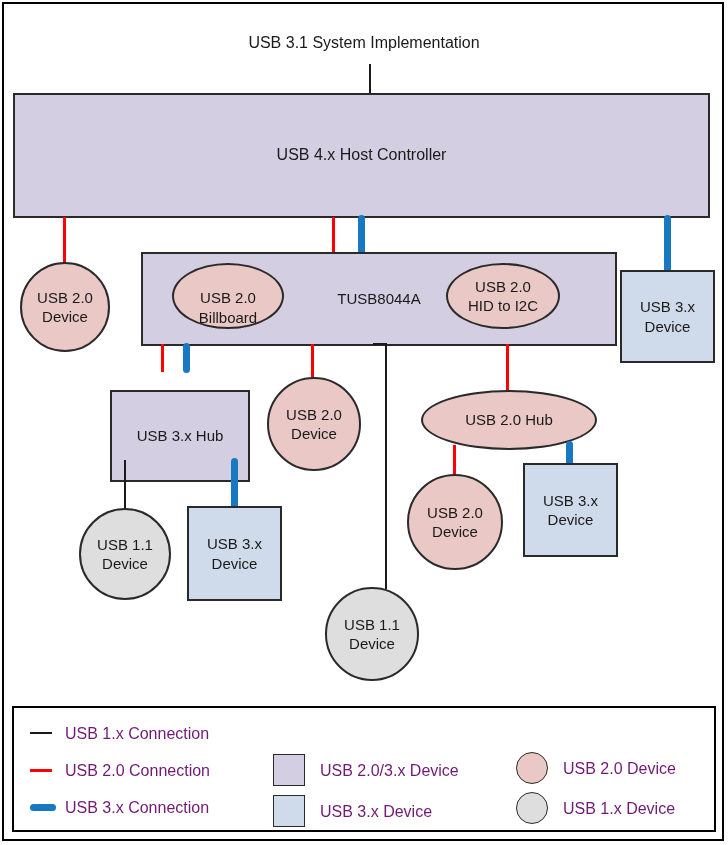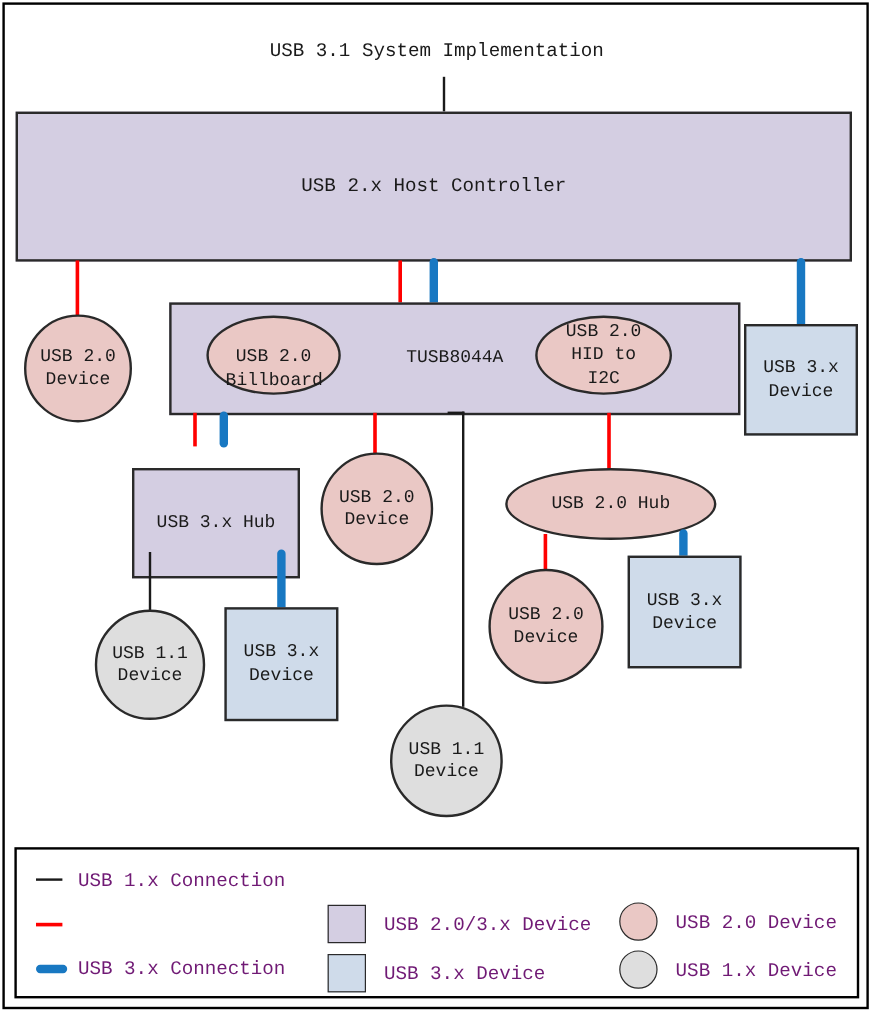--- a/index.html
+++ b/index.html
@@ -1,20 +1,20 @@
 <!DOCTYPE html>
 <html style="--usb1_line: #1a1a1a; --usb2_line: #ff0000; --usb3_line: #1878c2; --usb23_device_fill: #d4cee2; --usb3_device_fill: #cfdbea; --usb2_device_fill: #eac8c5; --usb1_device_fill: #dedede;"><head>
 <meta charset="utf-8">
 <style>
   html,body{margin:0;padding:0;background:#fff;}
   .page{
     position:relative;
     width:728px;height:845px;
     background:#ffffff;
-    font-family:Liberation Mono, monospace;
+    font-family:Liberation Sans, sans-serif;
     color:#000;
     overflow:hidden;
   }
   .outer-border{
     position:absolute;left:2px;top:2px;width:722px;height:839px;
     border:2px solid #000;box-sizing:border-box;
   }
   .title{
     position:absolute;left:0;top:34px;width:728px;
     text-align:center;font-size:16px;color:#1a1a1a;
@@ -51,21 +51,21 @@
 <body>
 
 <div class="page">
   <div class="outer-border"></div>
 
   <div class="title">USB 3.1 System Implementation</div>
 
   <div class="conn c-usb1" style="left:369px;top:64px;width:2px;height:29px;"></div>
 
   <div class="node fill-purple" style="left:13px;top:93px;width:697px;height:125px;">
-    <span class="host-label">USB 2.x Host Controller</span>
+    <span class="host-label">USB 4.x Host Controller</span>
   </div>
 
   <div class="conn c-usb2" style="left:63px;top:217px;width:3px;height:47px;"></div>
   <div class="conn c-usb2" style="left:332px;top:217px;width:3px;height:36px;"></div>
   <div class="conn c-usb3" style="left:358px;top:215px;width:7px;height:40px;"></div>
   <div class="conn c-usb3" style="left:664px;top:215px;width:7px;height:59px;"></div>
 
   <div class="node fill-pink round" style="left:20px;top:262px;width:90px;height:90px;">
     <span style="width:66px;">USB 2.0 Device</span>
   </div>
@@ -128,20 +128,21 @@
   <div class="node fill-gray round" style="left:325px;top:587px;width:94px;height:94px;">
     <span style="width:66px;">USB 1.1 Device</span>
   </div>
 
   <div class="legend-box"></div>
 
   <div class="conn c-usb1" style="left:30px;top:732px;width:22px;height:2px;"></div>
   <div class="legend-label" style="left:65px;top:734px;">USB 1.x Connection</div>
 
   <div class="conn c-usb2" style="left:30px;top:769px;width:22px;height:3px;"></div>
+  <div class="legend-label" style="left:65px;top:771px;">USB 2.0 Connection</div>
 
   <div class="conn c-usb3" style="left:30px;top:804px;width:26px;height:7px;"></div>
   <div class="legend-label" style="left:65px;top:808px;">USB 3.x Connection</div>
 
   <div class="legend-swatch fill-purple" style="left:273px;top:754px;width:32px;height:32px;"></div>
   <div class="legend-label" style="left:320px;top:771px;">USB 2.0/3.x Device</div>
 
   <div class="legend-swatch fill-blue" style="left:273px;top:795px;width:32px;height:32px;"></div>
   <div class="legend-label" style="left:320px;top:812px;">USB 3.x Device</div>
 

